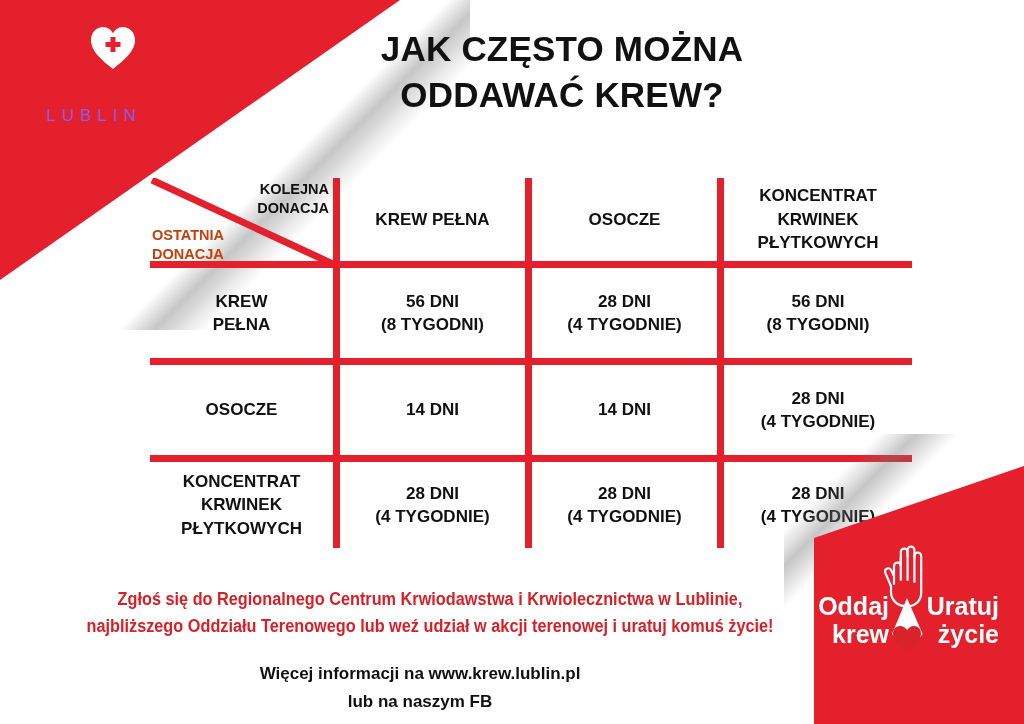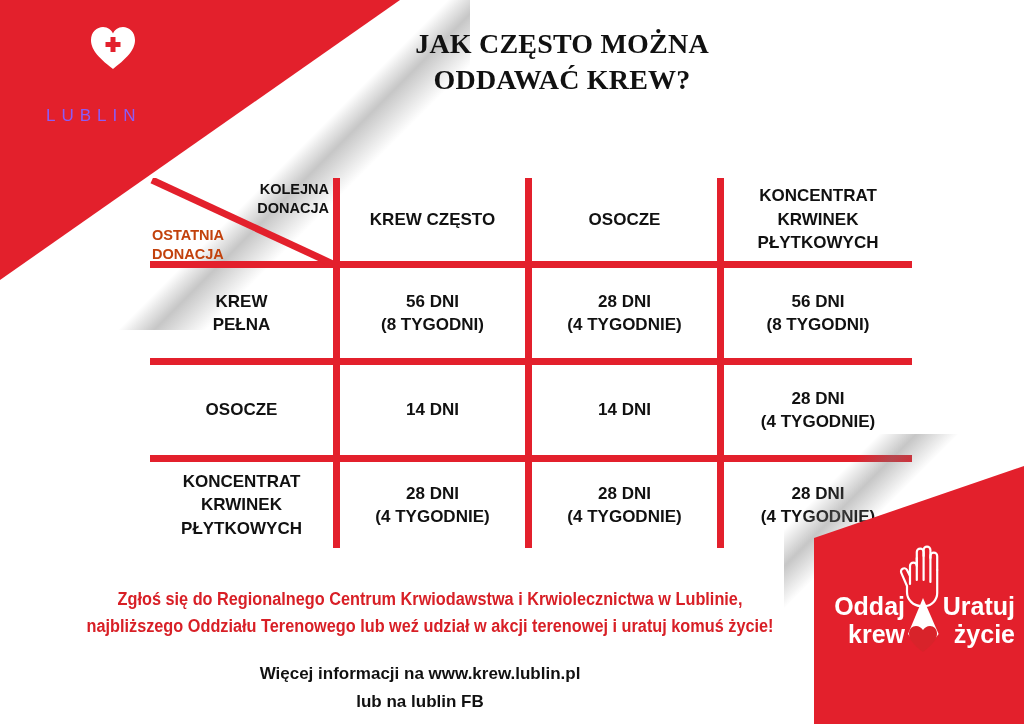--- a/index.html
+++ b/index.html
@@ -89,26 +89,25 @@
     letter-spacing: 6px;
     color: #8b5cf6;
   }
 
   
   .title {
     position: absolute;
     left: 262px; top: 26px;
     width: 600px;
     text-align: center;
-    font-size: 28px;
+    font-size: 35px;
     font-weight: 700;
     line-height: 1.30;
     color: #111111;
     letter-spacing: 0.2px;
-    font-family: Liberation Serif, serif;
   }
   .title .line { display: block; }
 
   
   #table {
     position: absolute;
     left: 150px; top: 178px;
     width: 762px;
     height: 370px;
   }
@@ -217,21 +216,21 @@
   }
   .corner-br-shadow {
     position: absolute;
     right: 0; bottom: 0;
     width: 240px; height: 290px;
     background: linear-gradient(135deg, rgba(255,255,255,0) 18%, rgba(120,120,120,0.42) 25%, rgba(255,255,255,0) 33%);
     pointer-events: none;
   }
   .badge {
     position: absolute;
-    right: 0; bottom: 0;
+    right: 16px; bottom: 0;
     width: 210px; height: 190px;
     color: #ffffff;
   }
   .badge-hand {
     position: absolute;
     left: 80px; top: 2px;
     width: 58px; height: 130px;
   }
   .badge-text {
     position: absolute;
@@ -301,21 +300,21 @@
         <span>DONACJA</span>
       </div>
       <div class="lbl-last">
         <span>OSTATNIA</span><br>
         <span>DONACJA</span>
       </div>
     </div>
 
     <div class="cell head" style="left:190px; top:0; width:185px; height:83px;">
       <div>
-        <span>KREW CZĘSTO</span>
+        <span>KREW PEŁNA</span>
       </div>
     </div>
     <div class="cell head" style="left:382px; top:0; width:185px; height:83px;">
       <div>
         <span>OSOCZE</span>
       </div>
     </div>
     <div class="cell head" style="left:574px; top:0; width:188px; height:83px;">
       <div>
         <span>KONCENTRAT</span><br>
@@ -399,21 +398,21 @@
     </div>
   </div>
 
   <div class="cta">
     <span class="line">Zgłoś się do Regionalnego Centrum Krwiodawstwa i Krwiolecznictwa w Lublinie,</span>
     <span class="line">najbliższego Oddziału Terenowego lub weź udział w akcji terenowej i uratuj komuś życie!</span>
   </div>
 
   <div class="info">
     <span class="line">Więcej informacji na www.krew.lublin.pl</span>
-    <span class="line">lub na lublin FB</span>
+    <span class="line">lub na naszym FB</span>
   </div>
 
   <div class="corner-br-shadow"></div>
   <div class="corner-br">
     <div class="shape"></div>
     <div class="fold"></div>
 
     <div class="badge">
       <span class="badge-hand">
         <svg viewBox="0 0 58 130" width="58" height="130" aria-hidden="true">

